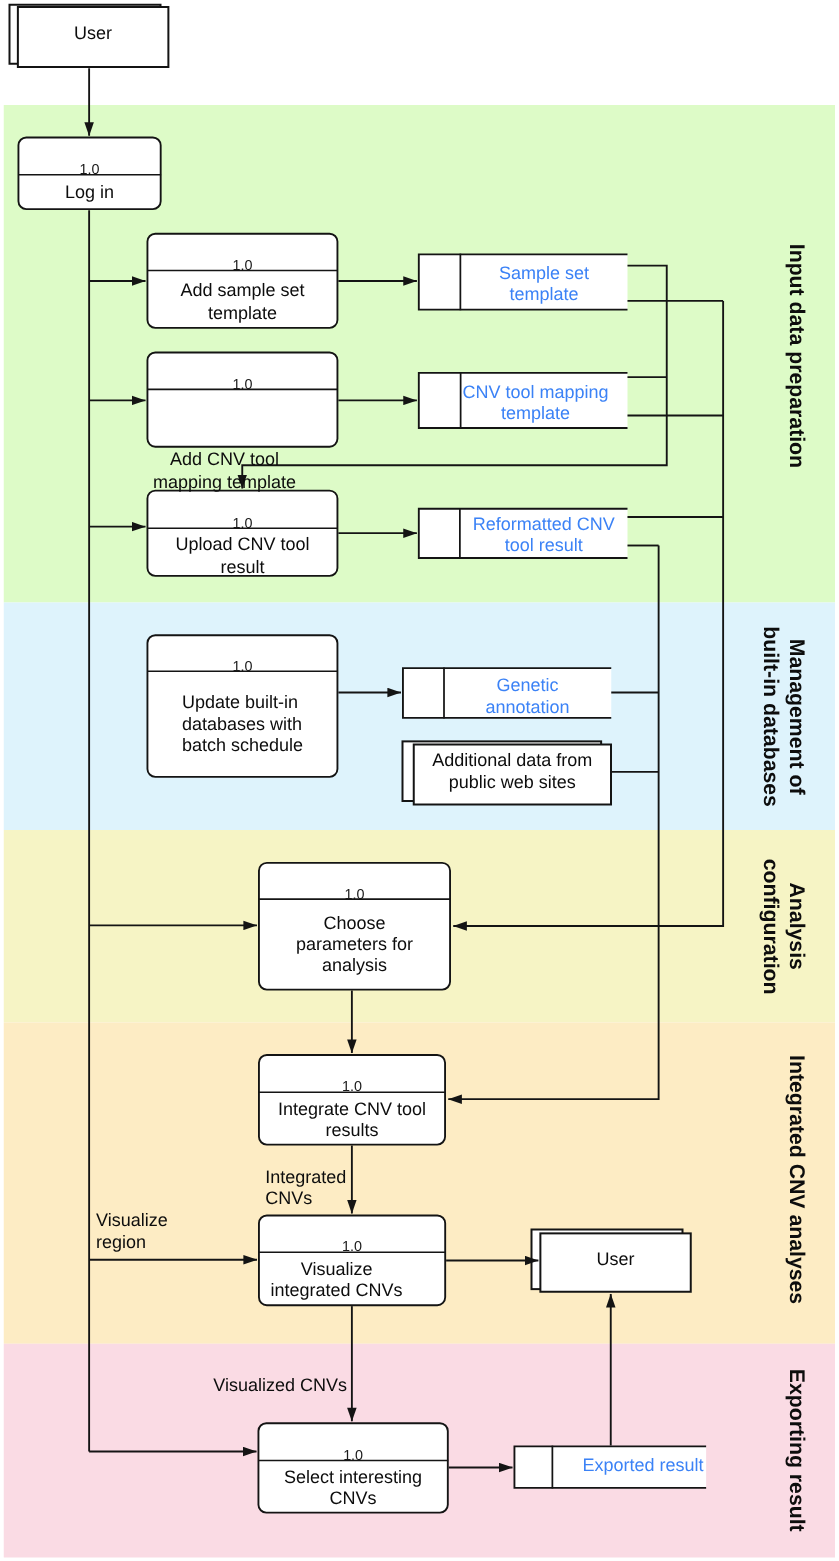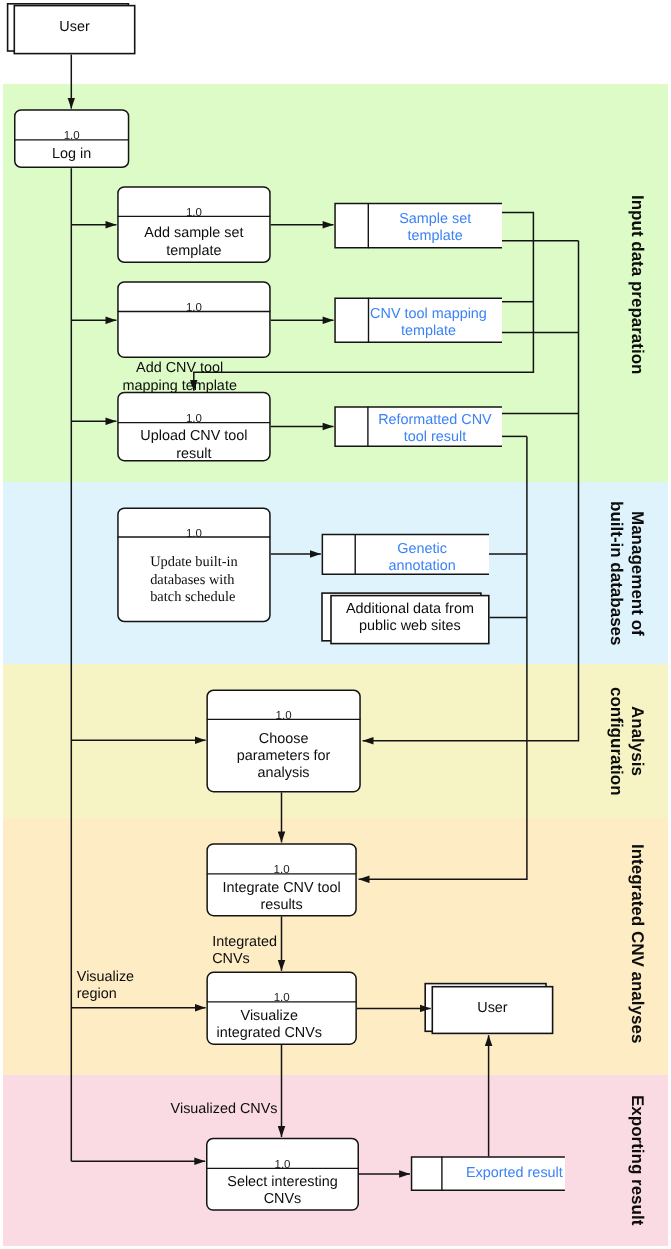--- a/index.html
+++ b/index.html
@@ -200,21 +200,21 @@
       <div class="ptxt" style="left: 117.2px; top: 391.7px; width: 153.5px; height: 30.9px;">
         <div class="num">1.0</div>
       </div>
       <div class="ptxt" style="left: 117.2px; top: 426.3px; width: 153.5px; height: 38.8px;">
         <div class="lbl">Upload CNV tool
 result</div>
       </div>
       <div class="ptxt" style="left: 117.2px; top: 507.4px; width: 153.5px; height: 29.6px;">
         <div class="num">1.0</div>
       </div>
-      <div class="ptxt leftal" style="left: 117.2px; top: 537.7px; width: 153.5px; height: 85.2px; font-family: Liberation Serif, serif;">
+      <div class="ptxt leftal" style="left: 117.2px; top: 537.7px; width: 153.5px; height: 85.2px;">
         <div class="lbl">Update built-in
 databases with
 batch schedule</div>
       </div>
       <div class="ptxt" style="left: 206.4px; top: 689.5px; width: 154.4px; height: 29.8px;">
         <div class="num">1.0</div>
       </div>
       <div class="ptxt" style="left: 206.4px; top: 719.8px; width: 154.4px; height: 73.1px;">
         <div class="lbl">Choose
 parameters for

